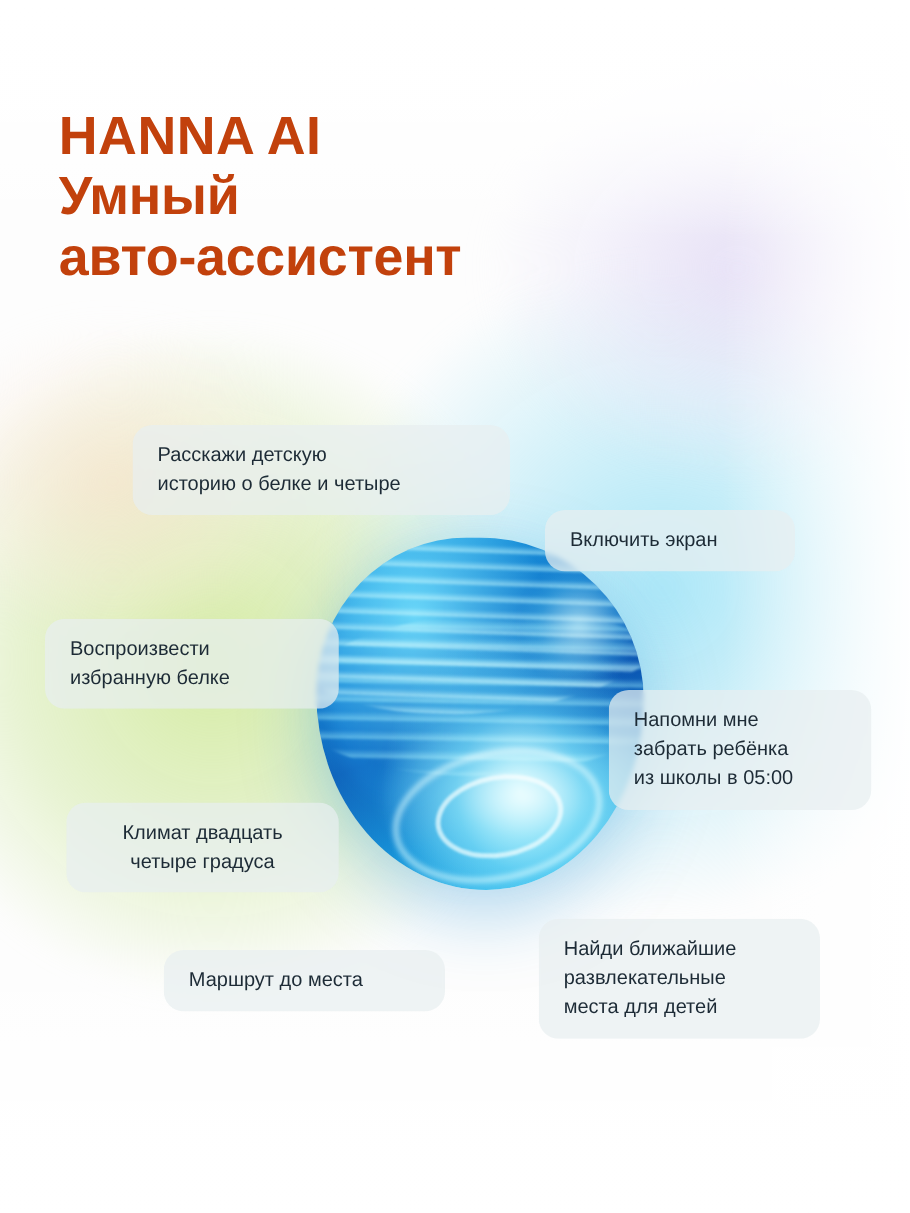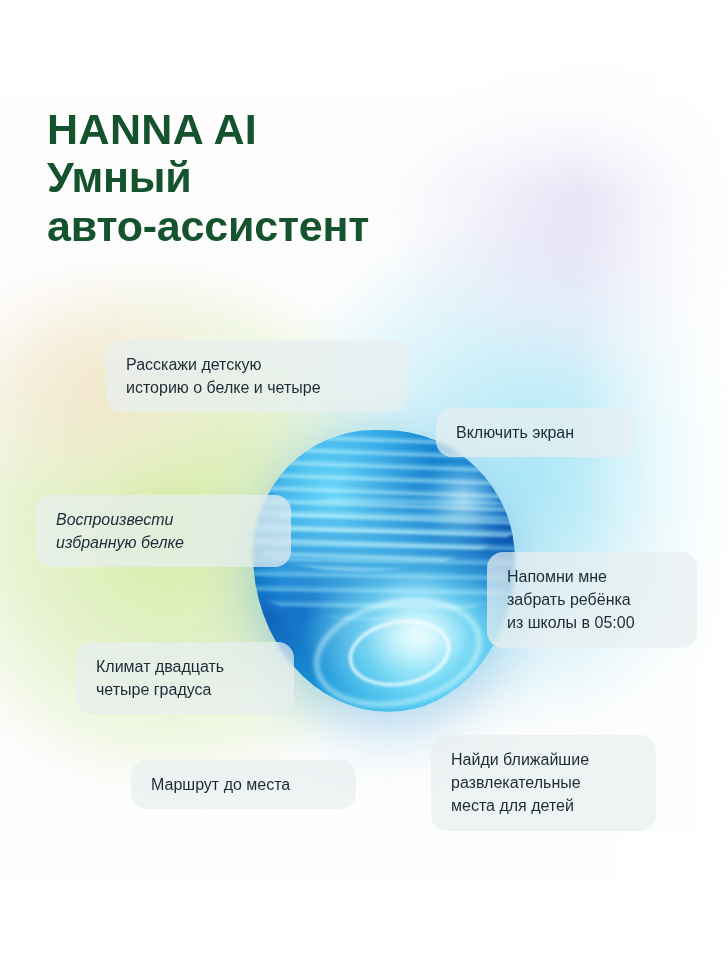--- a/index.html
+++ b/index.html
@@ -86,23 +86,23 @@
     top: 0;
     width: 150px;
     height: 970px;
     background: linear-gradient(to left, rgba(255,255,255,0.95) 0%, rgba(255,255,255,0) 100%);
   }
 
   
   .headline {
     position: absolute;
     left: 47px;
-    top: 76px;
+    top: 56px;
     width: 560px;
-    color: #14532d;
+    color: #c2410c;
     font-size: 43px;
     line-height: 1.13;
     font-weight: bold;
     letter-spacing: -0.2px;
   }
   .headline .line {
     display: block;
     white-space: nowrap;
   }
   .headline .line-brand {
@@ -192,23 +192,23 @@
     font-size: 16px;
     line-height: 1.45;
     padding: 13px 20px;
     box-sizing: border-box;
     backdrop-filter: blur(2px);
   }
   .chip span { display: block; white-space: nowrap; }
 
   #chip-story     { left: 106px; top: 340px; width: 302px; }
   #chip-screen    { left: 436px; top: 408px; width: 200px; }
-  #chip-music     { left: 36px;  top: 495px; width: 255px; font-style: italic; }
+  #chip-music     { left: 36px;  top: 495px; width: 235px; }
   #chip-remind    { left: 487px; top: 552px; width: 210px; }
-  #chip-climate   { left: 76px;  top: 642px; width: 218px; }
+  #chip-climate   { left: 53px;  top: 642px; width: 218px; text-align: center; }
   #chip-route     { left: 131px; top: 760px; width: 225px; }
   #chip-places    { left: 431px; top: 735px; width: 225px; }
 </style>
 </head>
 <body>
 
 <div id="poster">
 
   <div class="bg-base"></div>
   <div class="bg-wash-green"></div>

